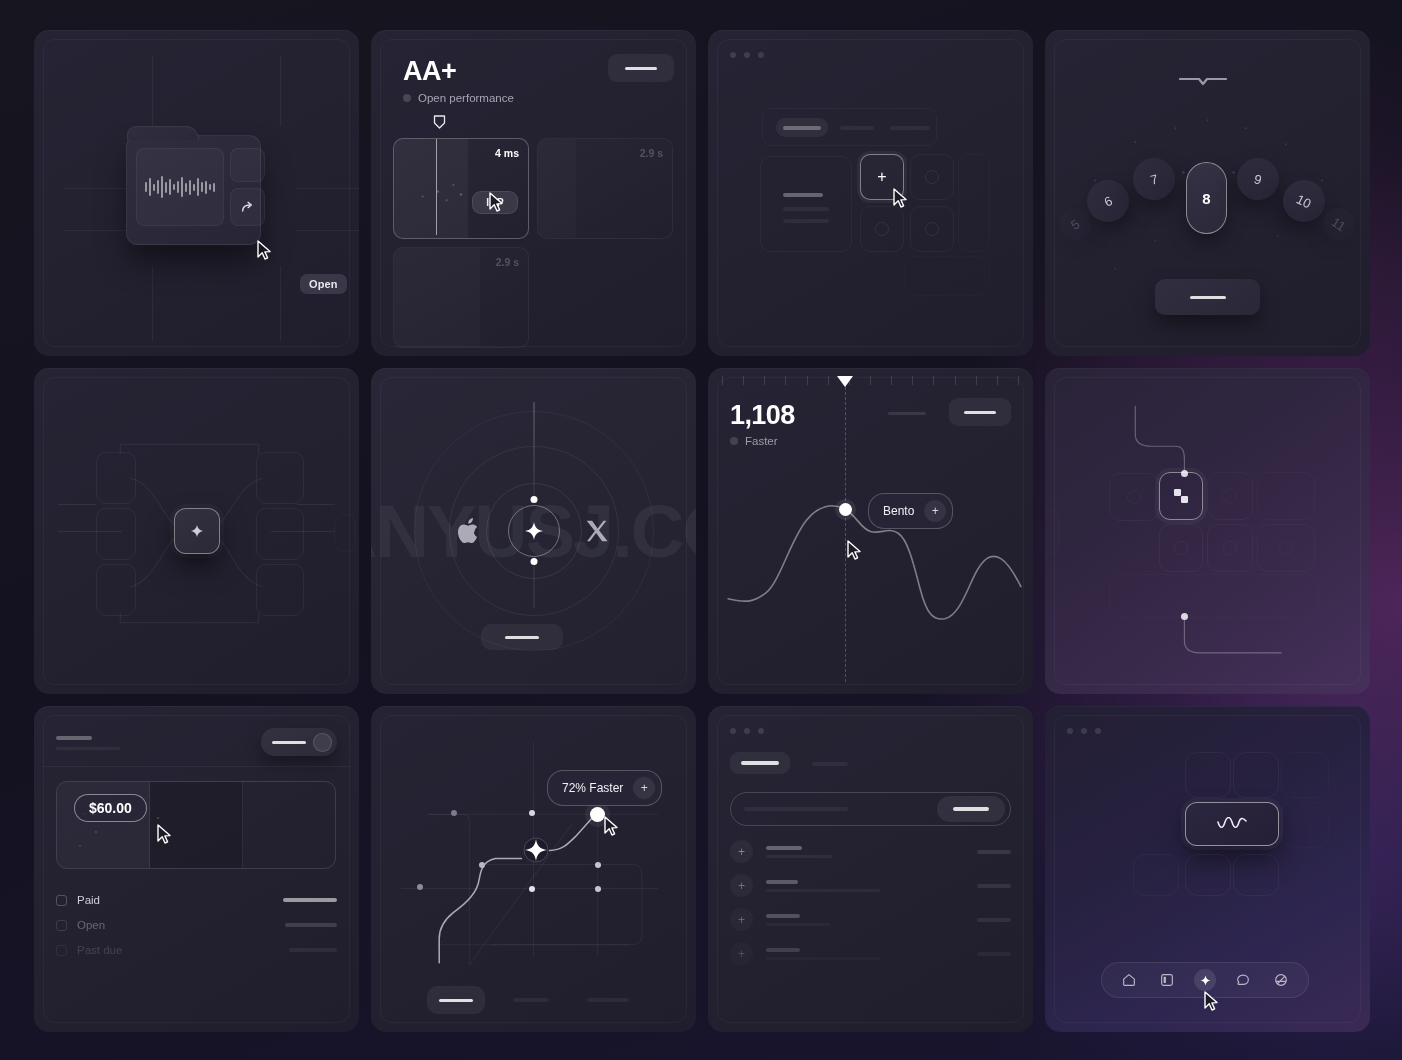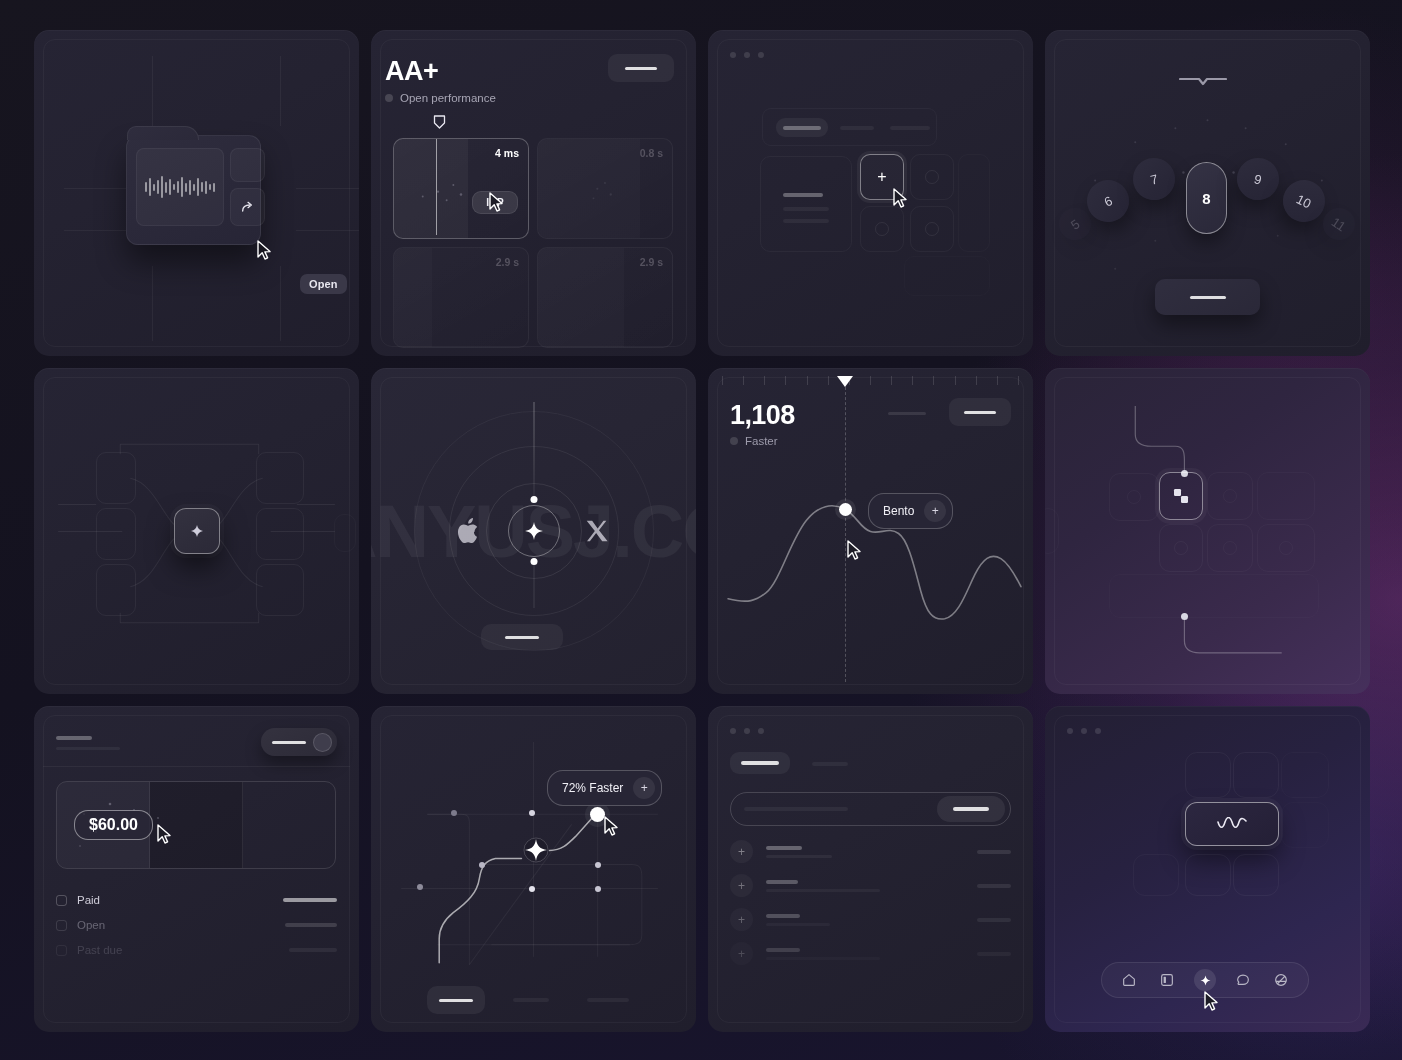--- a/index.html
+++ b/index.html
@@ -230,24 +230,24 @@
   .amountbox {
     position:absolute; left:22px; top:75px; width:280px; height:88px;
     border-radius:11px; border:1px solid rgba(255,255,255,0.13);
     display:flex; overflow:hidden;
   }
   .amountbox .col { flex:1; border-right:1px solid rgba(255,255,255,0.08); }
   .amountbox .col:last-child { border-right:none; }
   .amountbox .col.a { background: rgba(255,255,255,0.035);}
   .amountbox .col.b { background: rgba(0,0,0,0.13);}
   .chipamt {
-    position:absolute; left:40px; top:104px;
+    position:absolute; left:40px; top:88px;
     border:1px solid rgba(255,255,255,0.45);
     border-radius:14px; padding:5px 14px;
-    color:#fff; font-size:16px; font-weight:600;
+    color:#fff; font-size:14px; font-weight:600;
     background: rgba(40,38,54,0.75);
   }
   .statusrow { position:absolute; left:22px; right:22px; display:flex; align-items:center; }
   .cb { width:11px;height:11px;border-radius:3px;border:1px solid rgba(255,255,255,0.22); }
 
   
   .gpt { position:absolute; width:6px;height:6px;border-radius:50%; }
   .star { position:absolute; }
 
   
@@ -341,21 +341,21 @@
       <div class="cursor" style="left:222px;top:210px">
         <svg width="16" height="20" viewBox="0 0 16 20">
             <path d="M2 1 L2 17 L6.2 12.8 L9 19 L11.6 17.8 L8.9 11.9 L14 11.6 Z" fill="#17161f" stroke="#fff" stroke-width="1.4" stroke-linejoin="round"></path>
           </svg>
       </div>
       <div class="tag" style="left:266px;top:244px">Open</div>
     </div>
 
     <div class="card c2">
       <div class="inner"></div>
-      <div style="position:absolute;left:14px;top:26px">
+      <div style="position:absolute;left:32px;top:26px">
         <h1>AA+</h1>
         <div class="sub">
           <span class="led"></span>
           <span>Open performance</span>
         </div>
       </div>
       <div class="pill" style="position:absolute;right:22px;top:24px;width:66px;height:28px">
         <div class="bar bright" style="width:32px;height:3px"></div>
       </div>
 
@@ -364,30 +364,20 @@
           <div class="shade"></div>
           <div class="needle" style="left:42px;height:96px"></div>
           <div class="val on">4 ms</div>
           <div class="chipinp">INP</div>
           <svg class="spark" viewBox="0 0 140 100">
             <circle cx="30" cy="60" r="1" fill="#8d8b9c"></circle>
               <circle cx="46" cy="55" r="1.2" fill="#8d8b9c"></circle>
             <circle cx="55" cy="64" r="1" fill="#8d8b9c"></circle>
               <circle cx="62" cy="48" r="1" fill="#8d8b9c"></circle>
             <circle cx="70" cy="58" r="1.3" fill="#8d8b9c"></circle>
-          </svg>
-        </div>
-        <div class="mtile">
-          <div class="shade" style="width:76%;background:rgba(255,255,255,0.018)"></div>
-          <div class="val off">0.8 s</div>
-          <svg class="spark" viewBox="0 0 140 100">
-            <circle cx="62" cy="52" r="1.1" fill="#4c4a58"></circle>
-              <circle cx="70" cy="46" r="1" fill="#4c4a58"></circle>
-            <circle cx="76" cy="58" r="1.2" fill="#4c4a58"></circle>
-              <circle cx="58" cy="62" r="1" fill="#4c4a58"></circle>
           </svg>
         </div>
         <div class="mtile">
           <div class="shade" style="width:28%;background:rgba(255,255,255,0.018)"></div>
           <div class="val off">2.9 s</div>
         </div>
         <div class="mtile">
           <div class="shade" style="width:64%;background:rgba(255,255,255,0.018)"></div>
           <div class="val off">2.9 s</div>
         </div>

